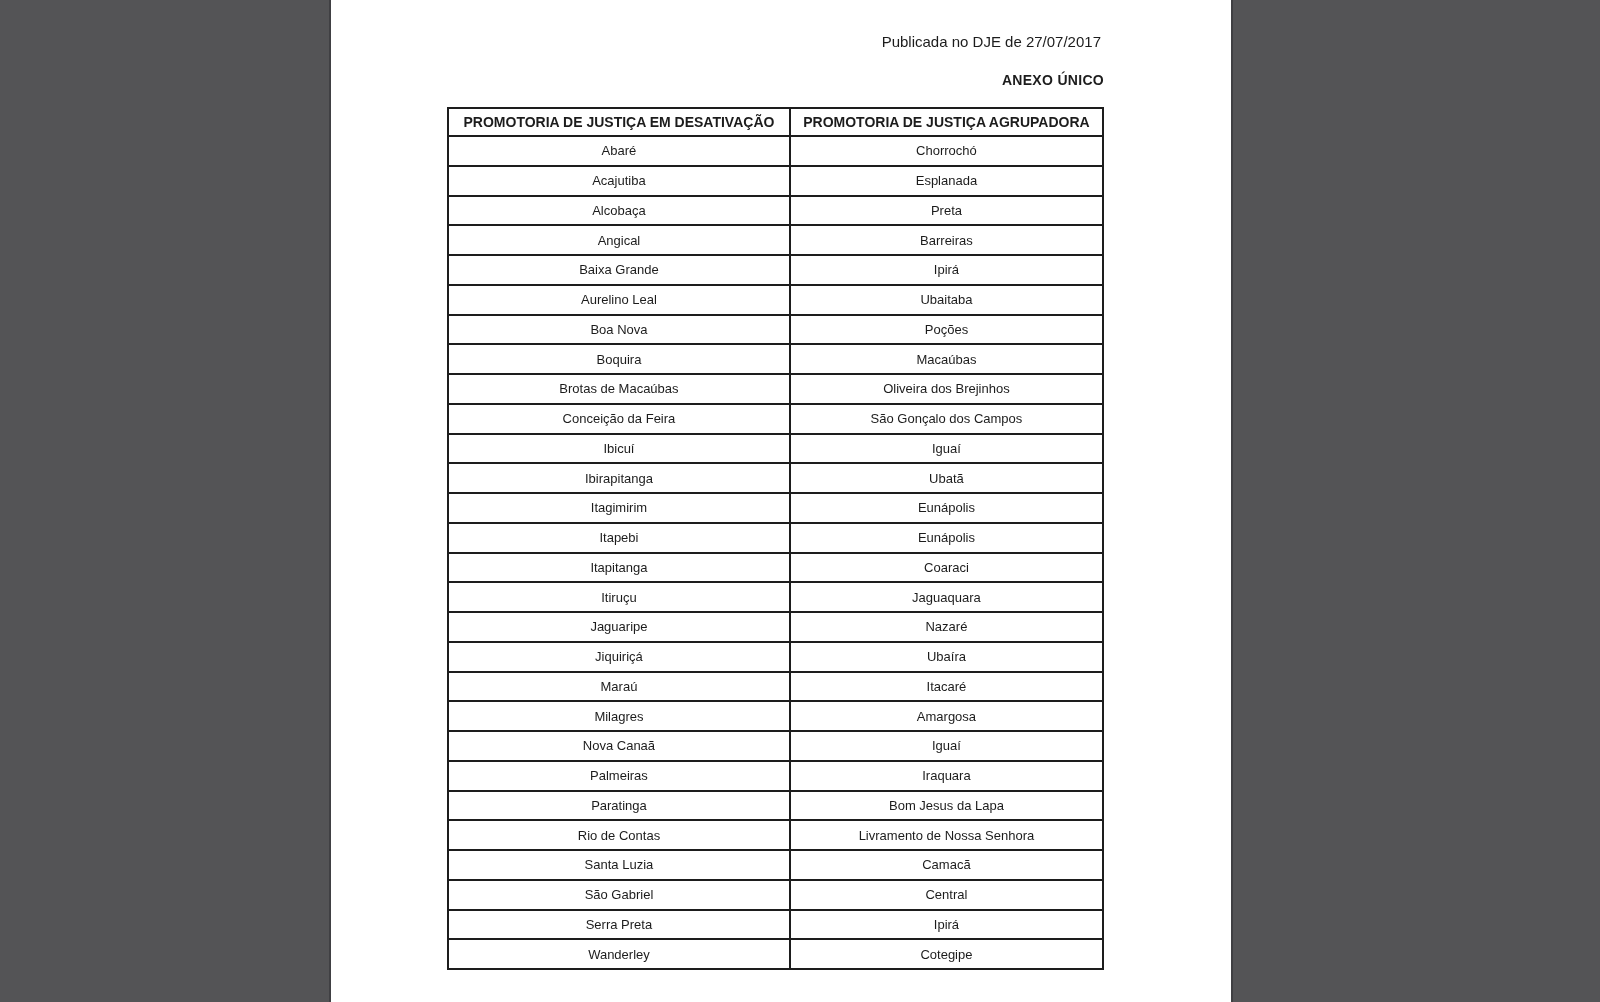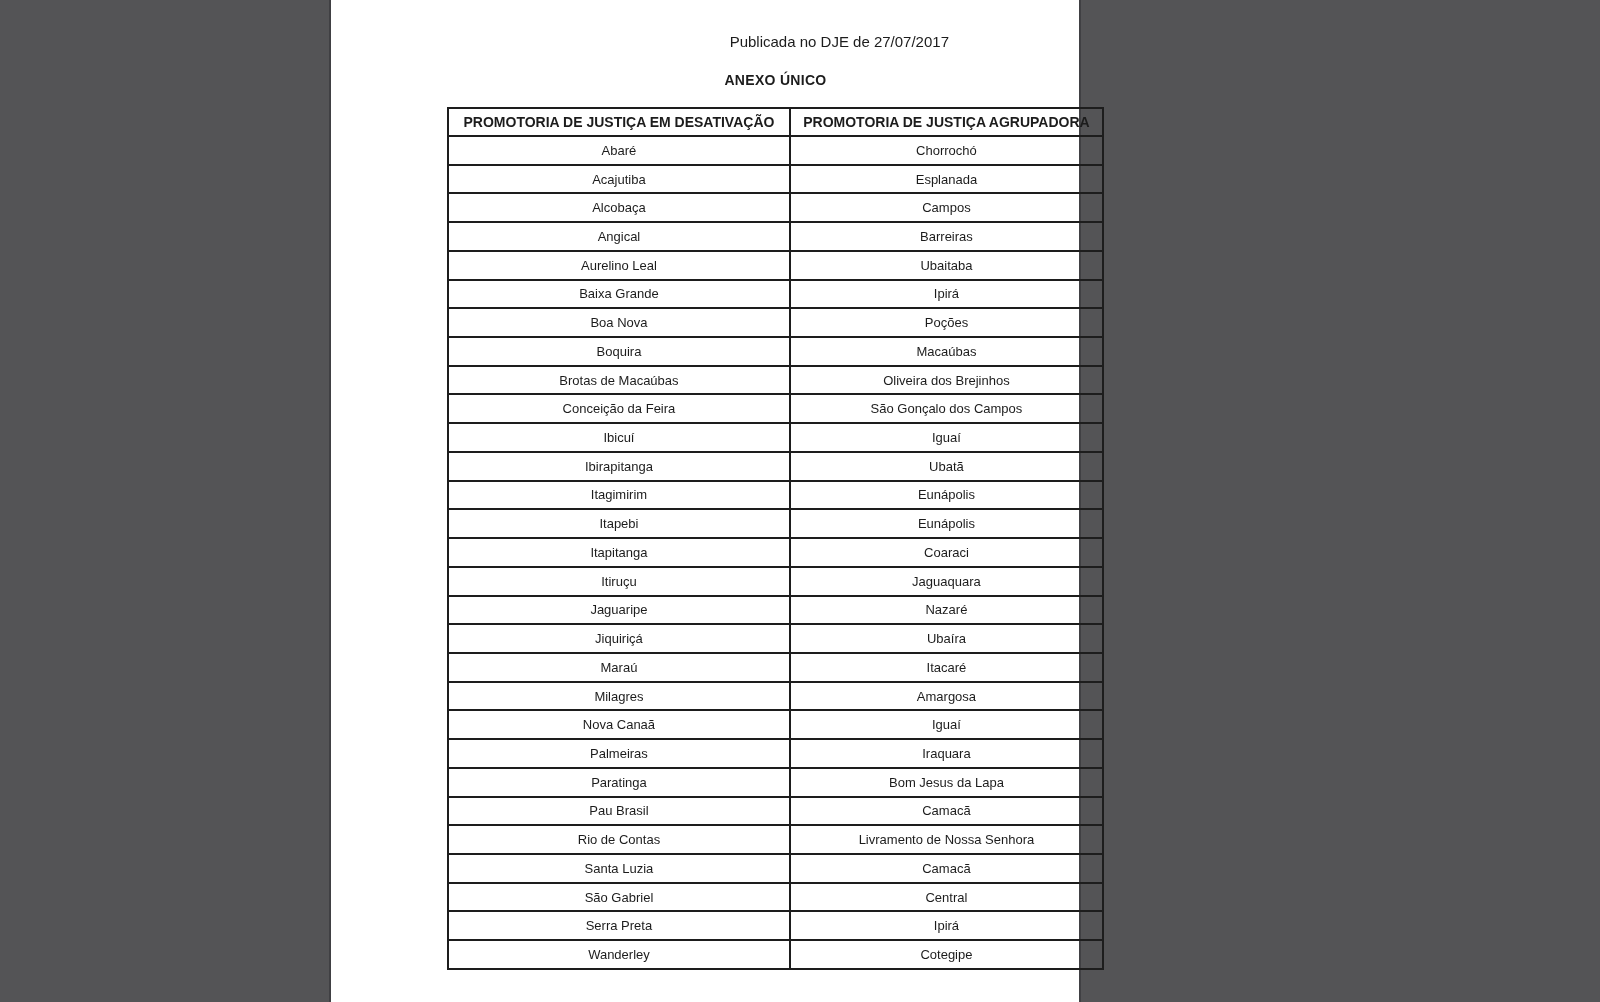--- a/index.html
+++ b/index.html
@@ -14,42 +14,42 @@
   .backdrop {
     position: relative;
     width: 1600px;
     height: 1002px;
     background: var(--backdrop, #545456);
   }
   .page {
     position: absolute;
     left: 329px;
     top: 0;
-    width: 752px;
+    width: 904px;
     height: 1002px;
     box-sizing: border-box;
     background: var(--page-bg, #ffffff);
     border-left: 2px solid #404043;
     border-right: 2px solid #404043;
   }
   .pub-note {
     position: absolute;
     top: 33px;
     right: 130px;
     font-size: 15px;
     line-height: 18px;
     color: var(--ink, #1c1c1c);
     white-space: nowrap;
   }
   .doc-title {
     position: absolute;
     top: 72px;
     left: 116px;
     width: 657px;
-    text-align: center;
+    text-align: right;
     font-size: 14px;
     font-weight: bold;
     color: var(--ink, #1c1c1c);
     letter-spacing: 0.3px;
   }
   table.promotorias {
     position: absolute;
     left: 116px;
     top: 107px;
     width: 657px;
@@ -105,35 +105,35 @@
           <tr>
             <td>Abaré</td>
             <td>Chorrochó</td>
           </tr>
           <tr>
             <td>Acajutiba</td>
             <td>Esplanada</td>
           </tr>
           <tr>
             <td>Alcobaça</td>
-            <td>Campos</td>
+            <td>Preta</td>
           </tr>
           <tr>
             <td>Angical</td>
             <td>Barreiras</td>
           </tr>
           <tr>
+            <td>Baixa Grande</td>
+            <td>Ipirá</td>
+          </tr>
+          <tr>
             <td>Aurelino Leal</td>
             <td>Ubaitaba</td>
           </tr>
           <tr>
-            <td>Baixa Grande</td>
-            <td>Ipirá</td>
-          </tr>
-          <tr>
             <td>Boa Nova</td>
             <td>Poções</td>
           </tr>
           <tr>
             <td>Boquira</td>
             <td>Macaúbas</td>
           </tr>
           <tr>
             <td>Brotas de Macaúbas</td>
             <td>Oliveira dos Brejinhos</td>
@@ -188,24 +188,20 @@
           </tr>
           <tr>
             <td>Palmeiras</td>
             <td>Iraquara</td>
           </tr>
           <tr>
             <td>Paratinga</td>
             <td>Bom Jesus da Lapa</td>
           </tr>
           <tr>
-            <td>Pau Brasil</td>
-            <td>Camacã</td>
-          </tr>
-          <tr>
             <td>Rio de Contas</td>
             <td>Livramento de Nossa Senhora</td>
           </tr>
           <tr>
             <td>Santa Luzia</td>
             <td>Camacã</td>
           </tr>
           <tr>
             <td>São Gabriel</td>
             <td>Central</td>

